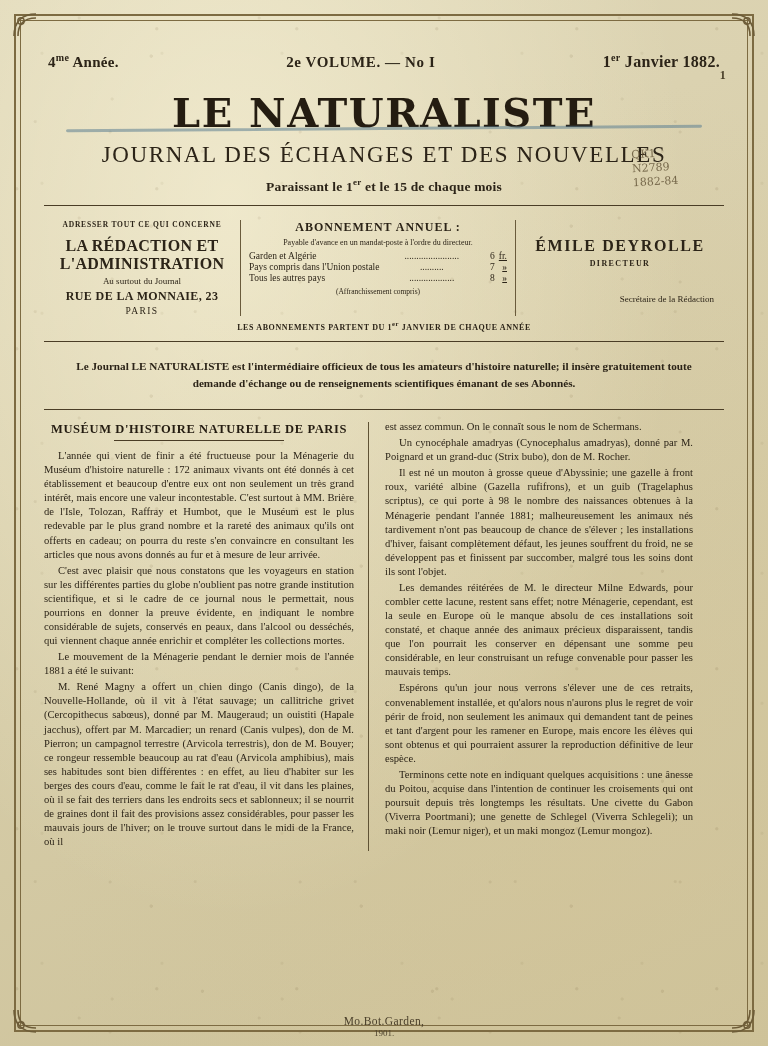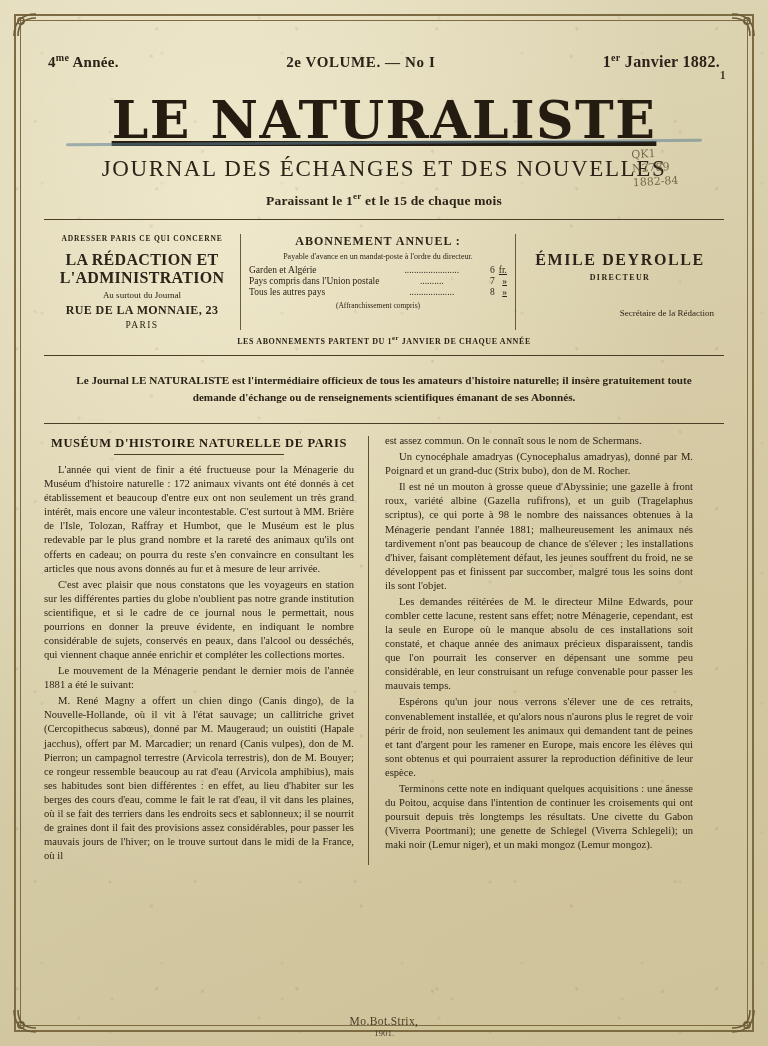--- a/index.html
+++ b/index.html
@@ -95,26 +95,25 @@
     right: -2px;
     top: 16px;
     font-size: 12px;
     color: #4a3f2a;
   }
 
   .title {
     text-align: center;
     font-family: "DejaVu Serif", serif;
     font-weight: bold;
-    font-size: 52px;
+    font-size: 40px;
     letter-spacing: 1.5px;
     margin: 18px 0 2px 0;
     color: #241c11;
     position: relative;
-    text-decoration: underline;
   }
   .title .underline {
     position: absolute;
     left: 22px; right: 22px; bottom: 6px;
     height: 3px;
     background: #5d7f92;
     opacity: .55;
     border-radius: 2px;
     transform: rotate(-0.4deg);
   }
@@ -315,21 +314,21 @@
       <span>LE NATURALISTE</span>
       <span class="underline"></span>
     </div>
     <div class="subtitle">JOURNAL DES ÉCHANGES ET DES NOUVELLES</div>
     <div class="periodicity">Paraissant le 1<span class="sup">er</span> et le 15 de chaque mois</div>
 
     <div class="rule"></div>
 
     <div class="infoband">
       <div class="col c1">
-        <div class="tiny-caps">ADRESSER PARIS CE QUI CONCERNE</div>
+        <div class="tiny-caps">ADRESSER TOUT CE QUI CONCERNE</div>
         <div class="l1">LA RÉDACTION ET L'ADMINISTRATION</div>
         <div class="l2">Au surtout du Journal</div>
         <div class="l3">RUE DE LA MONNAIE, 23</div>
         <div class="l4">PARIS</div>
       </div>
 
       <div class="col c2">
         <div class="head">ABONNEMENT ANNUEL :</div>
         <div class="sub">Payable d'avance en un mandat-poste à l'ordre du directeur.</div>
         <table>
@@ -390,17 +389,17 @@
         <p class="body">Il est né un mouton à grosse queue d'Abyssinie; une gazelle à front roux, variété albine (Gazella rufifrons), et un guib (Tragelaphus scriptus), ce qui porte à 98 le nombre des naissances obtenues à la Ménagerie pendant l'année 1881; malheureusement les animaux nés tardivement n'ont pas beaucoup de chance de s'élever ; les installations d'hiver, faisant complètement défaut, les jeunes souffrent du froid, ne se développent pas et finissent par succomber, malgré tous les soins dont ils sont l'objet.</p>
         <p class="body">Les demandes réitérées de M. le directeur Milne Edwards, pour combler cette lacune, restent sans effet; notre Ménagerie, cependant, est la seule en Europe où le manque absolu de ces installations soit constaté, et chaque année des animaux précieux disparaissent, tandis que l'on pourrait les conserver en dépensant une somme peu considérable, en leur construisant un refuge convenable pour passer les mauvais temps.</p>
         <p class="body">Espérons qu'un jour nous verrons s'élever une de ces retraits, convenablement installée, et qu'alors nous n'aurons plus le regret de voir périr de froid, non seulement les animaux qui demandent tant de peines et tant d'argent pour les ramener en Europe, mais encore les élèves qui sont obtenus et qui pourraient assurer la reproduction définitive de leur espèce.</p>
         <p class="body">Terminons cette note en indiquant quelques acquisitions : une ânesse du Poitou, acquise dans l'intention de continuer les croisements qui ont poursuit depuis très longtemps les résultats. Une civette du Gabon (Viverra Poortmani); une genette de Schlegel (Viverra Schlegeli); un maki noir (Lemur niger), et un maki mongoz (Lemur mongoz).</p>
       </div>
     </div>
 
   </div>
 
   <div class="footer">
-    <div class="l1">Mo.Bot.Strix,</div>
+    <div class="l1">Mo.Bot.Garden,</div>
     <div class="l2">1901.</div>
   </div>
 
 </div>
 
 </body></html>

